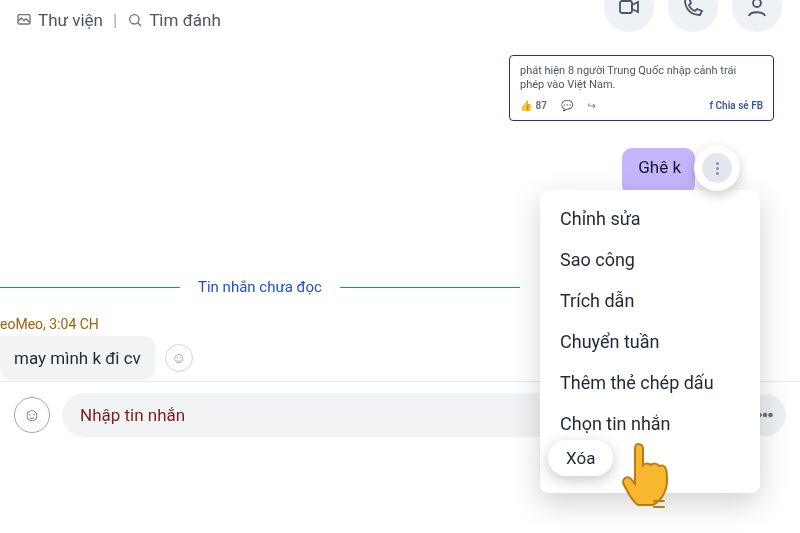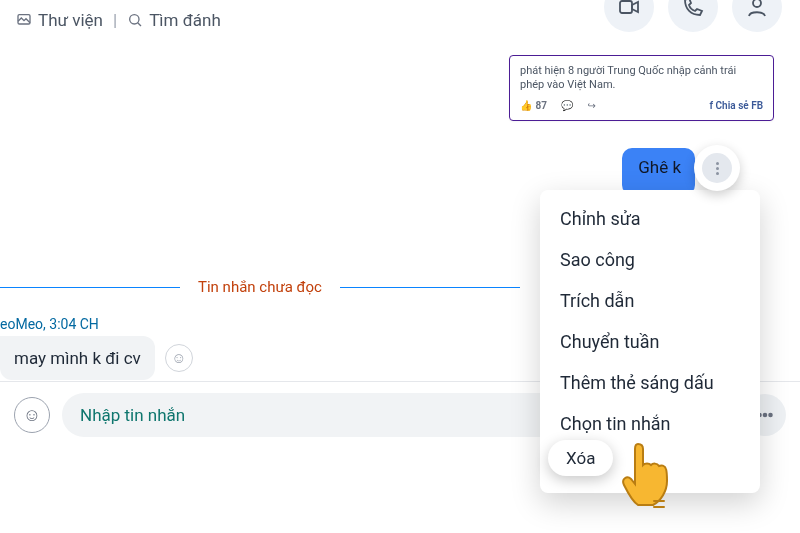--- a/index.html
+++ b/index.html
@@ -15,49 +15,49 @@
   .cbtn svg { width: 24px; height: 24px; stroke: #4b5563; fill: none; stroke-width: 1.8; }
 
   
   .card { position: absolute; top: 55px; right: 26px; width: 265px; background: #fff; border: 1px solid #4c1d95; border-radius: 4px; padding: 8px 10px; font-size: 11px; color: #4b5563; line-height: 1.3; box-shadow: 0 1px 2px rgba(0,0,0,.04); }
   .card .p1 { }
   .card .p2 { margin-top: 6px; }
   .card .row { display:flex; gap:14px; align-items:center; margin-top:6px; font-size:10px; color:#6b7280; }
   .card .row span { display:flex; align-items:center; gap:3px; }
 
   
-  .own { position: absolute; top: 148px; right: 105px; background: #3b82f6; border-radius: 10px; padding: 9px 14px 18px 16px; font-size: 17px; color: #111827; }
+  .own { position: absolute; top: 148px; right: 105px; background: #c4b5fd; border-radius: 10px; padding: 9px 14px 18px 16px; font-size: 17px; color: #111827; }
   .more-holder { position: absolute; top: 145px; right: 60px; width: 46px; height: 46px; border-radius: 26px; background: #fff; box-shadow: 0 4px 12px rgba(0,0,0,.2); display:flex;align-items:center;justify-content:center; z-index:6; }
   .dots { width: 30px; height: 30px; border-radius: 50%; background: #e4e8ee; display:flex; align-items:center; justify-content:center; gap:2px; flex-direction: column; }
   .dots i { width:3px; height:3px; border-radius:50%; background:#8b93a1; }
 
   
   .menu { position: absolute; top: 190px; right: 40px; width: 220px; background: #fff; border-radius: 8px; box-shadow: 0 10px 30px rgba(0,0,0,.18); padding: 8px 0; z-index: 5; }
   .menu .item { padding: 10px 20px; font-size: 18px; color: #1f2937; cursor: pointer; }
   .pill { position: absolute; left: 548px; top: 440px; background: #fff; border-radius: 20px; padding: 8px 18px; font-size: 17px; color:#1f2937; box-shadow: 0 4px 14px rgba(0,0,0,.22); z-index:7; }
 
   
   .hand { position:absolute; left: 612px; top: 438px; z-index:8; }
   .hand svg { width: 68px; height: 80px; }
 
   
   .divider { position: absolute; top: 278px; left: 0; right: 280px; display:flex; align-items:center; }
   .divider .line { flex:1; height:1px; background:#0a84ff; }
-  .divider .txt { color:#c2410c; font-size:15px; padding: 0 18px; }
+  .divider .txt { color:#1d4ed8; font-size:15px; padding: 0 18px; }
 
   
-  .meta { position: absolute; top: 316px; left: 0; font-size: 14px; color:#0369a1; }
+  .meta { position: absolute; top: 316px; left: 0; font-size: 14px; color:#a16207; }
   .in { position: absolute; top: 336px; left: 0; display:flex; align-items:center; gap:10px; }
   .in .bubble { background:#f1f3f5; border-radius:12px; padding:12px 14px; font-size:17px; color:#1f2937; border-top-left-radius:0; }
   .react { width:28px;height:28px;border:1.5px solid #d1d5db;border-radius:50%;display:flex;align-items:center;justify-content:center;color:#9ca3af;font-size:15px; }
 
   
   .composer { position:absolute; left:0; right:0; bottom:0; height:66px; border-top:1px solid #e5e7eb; background:#fff; display:flex; align-items:center; padding:0 14px; gap:12px; }
   .emoji { width:36px;height:36px;border-radius:50%;border:1.5px solid #9ca3af;display:flex;align-items:center;justify-content:center;color:#6b7280;font-size:18px; }
-  .input { flex:1; height:44px; border-radius:22px; background:#f1f3f5; display:flex; align-items:center; padding:0 18px; color:#0f766e; font-size:17px; }
+  .input { flex:1; height:44px; border-radius:22px; background:#f1f3f5; display:flex; align-items:center; padding:0 18px; color:#7f1d1d; font-size:17px; }
   .ic { width:42px;height:42px;border-radius:50%;background:#eef1f4;display:flex;align-items:center;justify-content:center;color:#6b7280; }
   .ic svg { width:22px;height:22px;stroke:#6b7280;fill:none;stroke-width:1.8; }
 
   .ibox { width:16px;height:16px; }
 </style>
 </head>
 <body>
 
 <div class="canvas">
 
@@ -113,21 +113,21 @@
         <i></i>
         <i></i>
       </div>
   </div>
 
   <div class="menu">
     <div class="item">Chỉnh sửa</div>
     <div class="item">Sao công</div>
     <div class="item">Trích dẫn</div>
     <div class="item">Chuyển tuần</div>
-    <div class="item">Thêm thẻ sáng dấu</div>
+    <div class="item">Thêm thẻ chép dấu</div>
     <div class="item">Chọn tin nhắn</div>
     <div class="item">Xóa</div>
   </div>
 
   <div class="pill"><span>Xóa</span></div>
 
   <div class="hand">
     <svg viewBox="0 0 64 80">
       <path d="M24 6c3 0 5 2 5 5v16c2-2 6-2 8 0 2-2 6-2 8 1 2-1 6-1 7 3 1 3 1 8 1 12 0 10-6 20-14 24H24c-5-3-10-12-14-20-3-6 3-10 7-6l4 5V11c0-3 1-5 3-5z" fill="#f7b731" stroke="#b97d12" stroke-width="2"></path>
       <path d="M40 63h10M40 69h10" stroke="#b97d12" stroke-width="2" stroke-linecap="round"></path>

